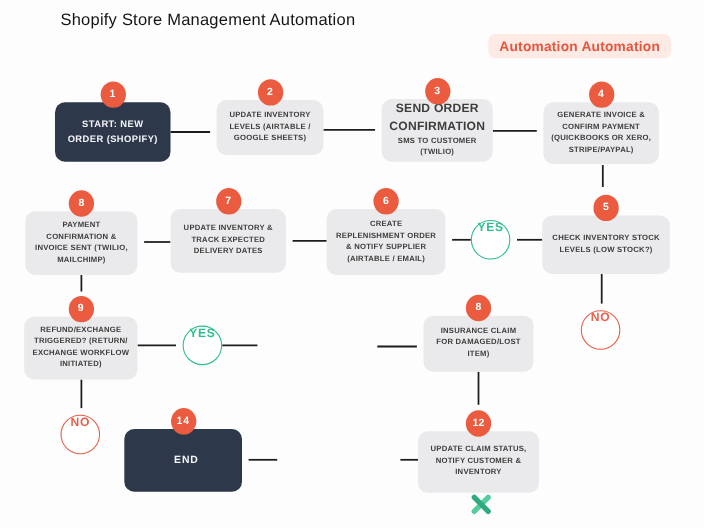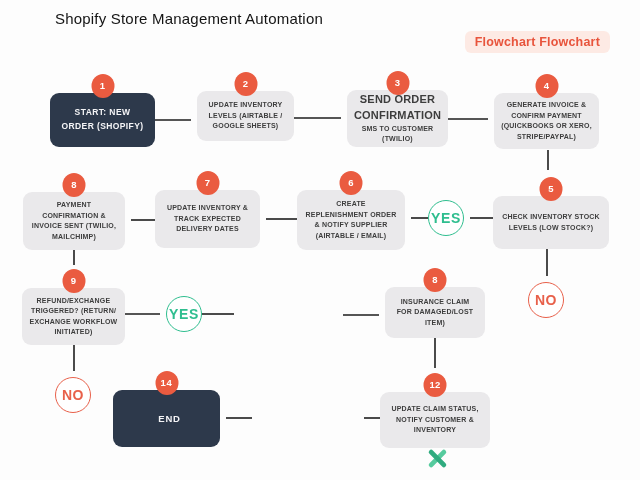--- a/index.html
+++ b/index.html
@@ -14,37 +14,37 @@
         text-align:center;padding:5px 7px;box-sizing:border-box;font-size:7px;font-weight:600;
         line-height:1.5;letter-spacing:.2px;}
   .node.dark{background:#2d394b;color:#f4f4f6;font-size:8.5px;letter-spacing:.4px;line-height:1.6;}
   .node.end-node{font-size:9.5px;letter-spacing:.8px;padding-left:13px;}
   .badge{position:absolute;top:-19px;left:50%;transform:translateX(-50%);width:23px;height:24px;
          border-radius:50%;background:#ea5b40;color:#fff;font-size:9.5px;font-weight:700;
          display:flex;align-items:center;justify-content:center;}
   .l1{font-size:11px;line-height:1.45;}
   .l2{font-size:7px;line-height:1.5;}
   .decision{position:absolute;width:36px;height:36px;border-radius:50%;background:#fff;
-            display:flex;align-items:center;justify-content:center;font-size:14px;font-weight:600;
+            display:flex;justify-content:center;font-size:11px;font-weight:600;
             letter-spacing:.6px;box-sizing:border-box;}
   .decision.yes{border:1.6px solid #2fbe8f;color:#2fbe8f;}
   .decision.no{border:1.6px solid #e8604a;color:#e8604a;}
   .arrows{position:absolute;left:0;top:0;pointer-events:none;}
   .arrows path{stroke:#1d1d1d;stroke-width:1.6;fill:none;marker-end:url(#ah);}
   .brand-logo{position:absolute;left:427px;top:448px;}
   .brand-name{position:absolute;left:454px;top:453px;font-size:10.5px;font-weight:500;
               color:#1f2630;letter-spacing:.3px;}
 </style>
 </head>
 <body>
 
 <div class="stage">
 
   <div class="title">Shopify Store Management Automation</div>
-  <div class="tag">Flowchart Flowchart</div>
+  <div class="tag">Automation Automation</div>
 
   <svg class="arrows" width="640" height="480" viewBox="0 0 640 480">
     <defs>
       <marker id="ah" markerWidth="8" markerHeight="8" refX="5.5" refY="3" orient="auto">
         <path d="M0,0 L6.5,3 L0,6 Z" fill="#1d1d1d" style="stroke:none;marker-end:none;"></path>
       </marker>
     </defs>
     <path d="M155,120 H191"></path>
     <path d="M294,118 H341"></path>
     <path d="M448,119 H488"></path>

